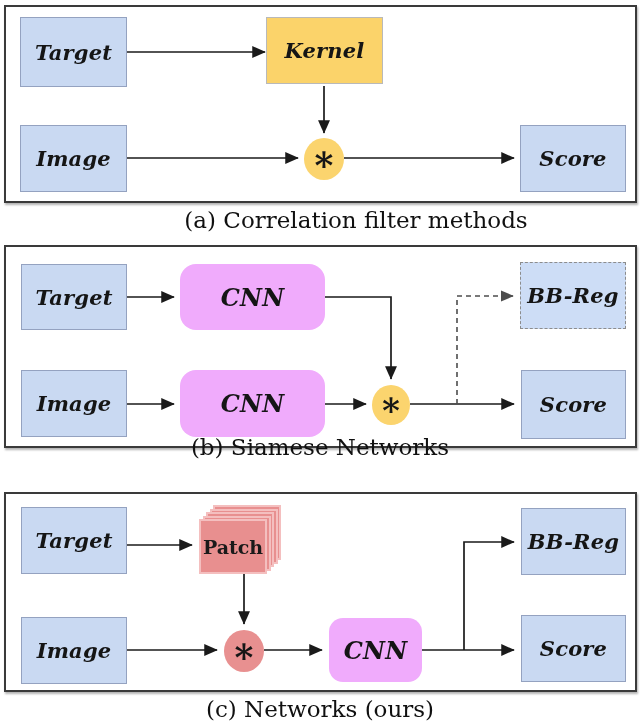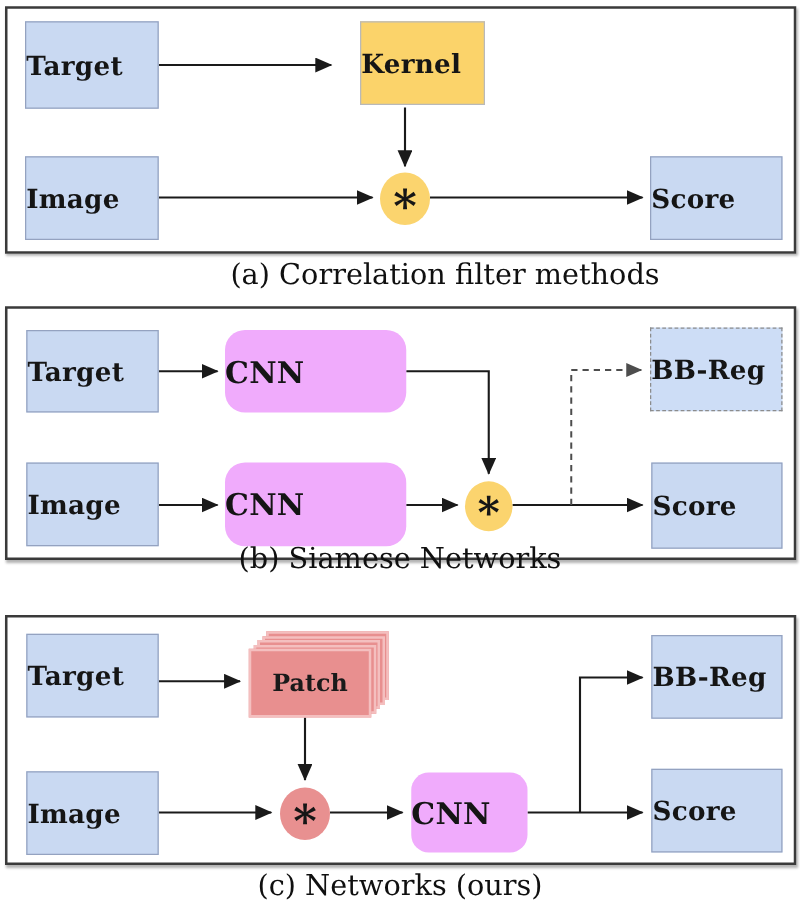--- a/index.html
+++ b/index.html
@@ -7,37 +7,38 @@
     position:relative; width:640px; height:723px; background:#ffffff;
     font-family:"DejaVu Serif", serif; overflow:hidden;
   }
   .panel {
     position:absolute; left:4px; width:633px; background:#ffffff;
     border:2px solid #3a3a3a; box-sizing:border-box;
     box-shadow:1px 2px 2px rgba(0,0,0,0.30);
   }
   .wires { position:absolute; left:0; top:0; }
   .node {
-    position:absolute; display:flex; align-items:center; justify-content:flex-start;
+    position:absolute; display:flex; align-items:center; justify-content:center;
     box-sizing:border-box; font-weight:700; font-size:21px; color:#151515;
     letter-spacing:0.2px;
+    font-style:italic;
   }
   .blue   { background:#c9d9f2; border:1.5px solid #94a2c0; }
   .blue-dashed { background:#cdddf6; border:1.6px dashed #8c8c8c; }
   .yellow-rect  { background:#fbd36a; border:1.5px solid #b9b9b9; }
   .yellow-round { background:#f0abfc; border:none; border-radius:16px; font-size:24px; }
   .opcircle {
     position:absolute; border-radius:50%; display:flex; align-items:center;
     justify-content:center; font-weight:700; font-size:36px; line-height:1;
     color:#161616; padding-bottom:2px;
   }
   .op-yellow { background:#fbd46e; }
   .op-pink   { background:#e89090; }
   .sheet {
-    position:absolute; width:98px; height:55px; background:#e88f8f;
+    position:absolute; width:68px; height:55px; background:#e88f8f;
     border:2px solid #f4bfbf; box-sizing:border-box;
   }
   .sheet-front {
     display:flex; align-items:center; justify-content:center;
     font-weight:700; font-size:19px; color:#1a1a1a;
   }
   .caption {
     position:absolute; left:0; width:640px; text-align:center;
     font-size:23px; font-weight:400; color:#101010; white-space:nowrap;
   }
@@ -57,21 +58,21 @@
       <g stroke="#1a1a1a" stroke-width="1.7" fill="none">
         <path d="M121,45 H259" marker-end="url(#ah-a)"></path>
         <path d="M318,79 V126" marker-end="url(#ah-a)"></path>
         <path d="M121,151 H292" marker-end="url(#ah-a)"></path>
         <path d="M338,151 H508" marker-end="url(#ah-a)"></path>
       </g>
     </svg>
     <div class="node blue" style="left:14px; top:10px; width:107px; height:70px;">
       <span>Target</span>
     </div>
-    <div class="node yellow-rect" style="left:282px; top:10px; width:100px; height:67px;">
+    <div class="node yellow-rect" style="left:260px; top:10px; width:117px; height:67px;">
       <span>Kernel</span>
     </div>
     <div class="node blue" style="left:14px; top:118px; width:107px; height:67px;">
       <span>Image</span>
     </div>
     <div class="node blue" style="left:514px; top:118px; width:106px; height:67px;">
       <span>Score</span>
     </div>
     <div class="opcircle op-yellow" style="left:298px; top:131px; width:40px; height:40px;">
       <span>∗</span>

